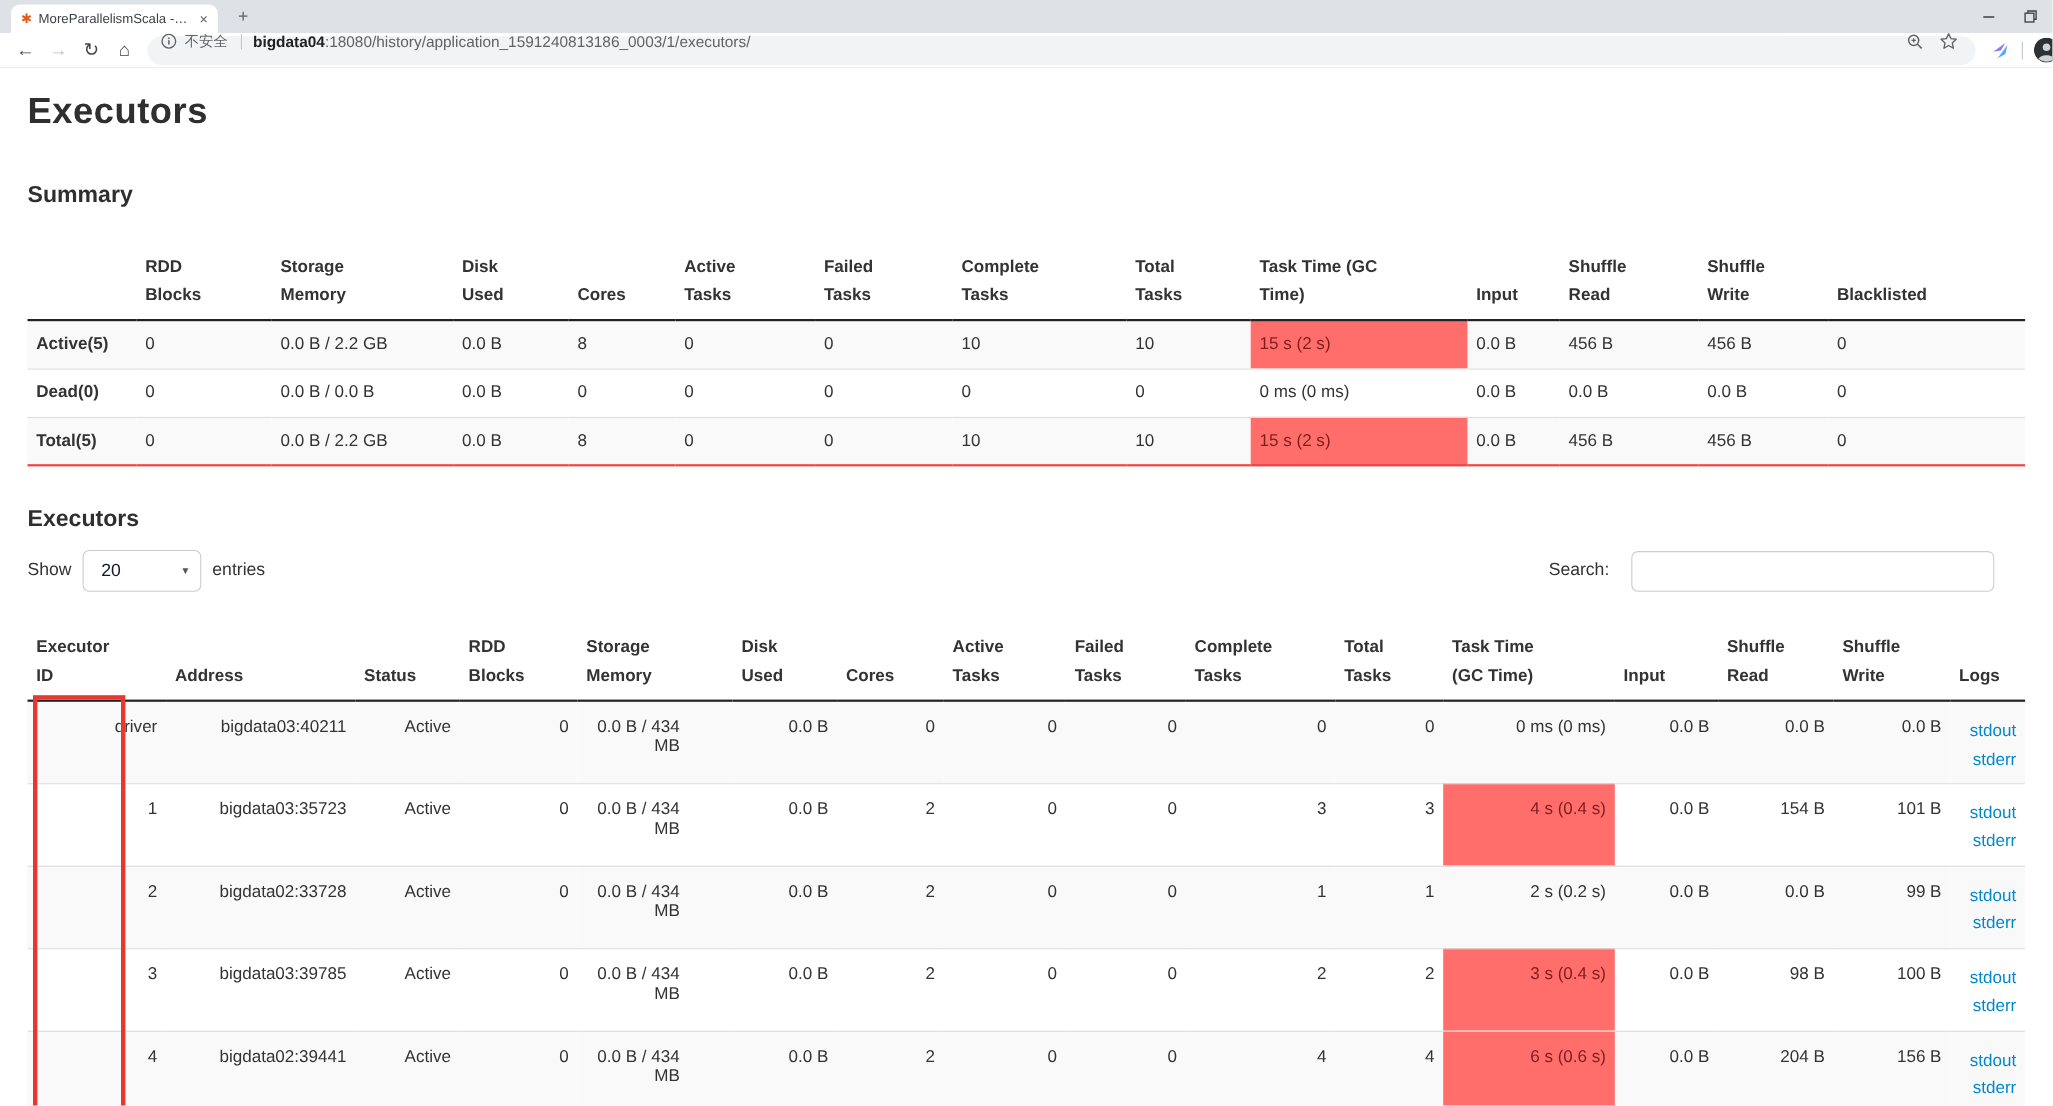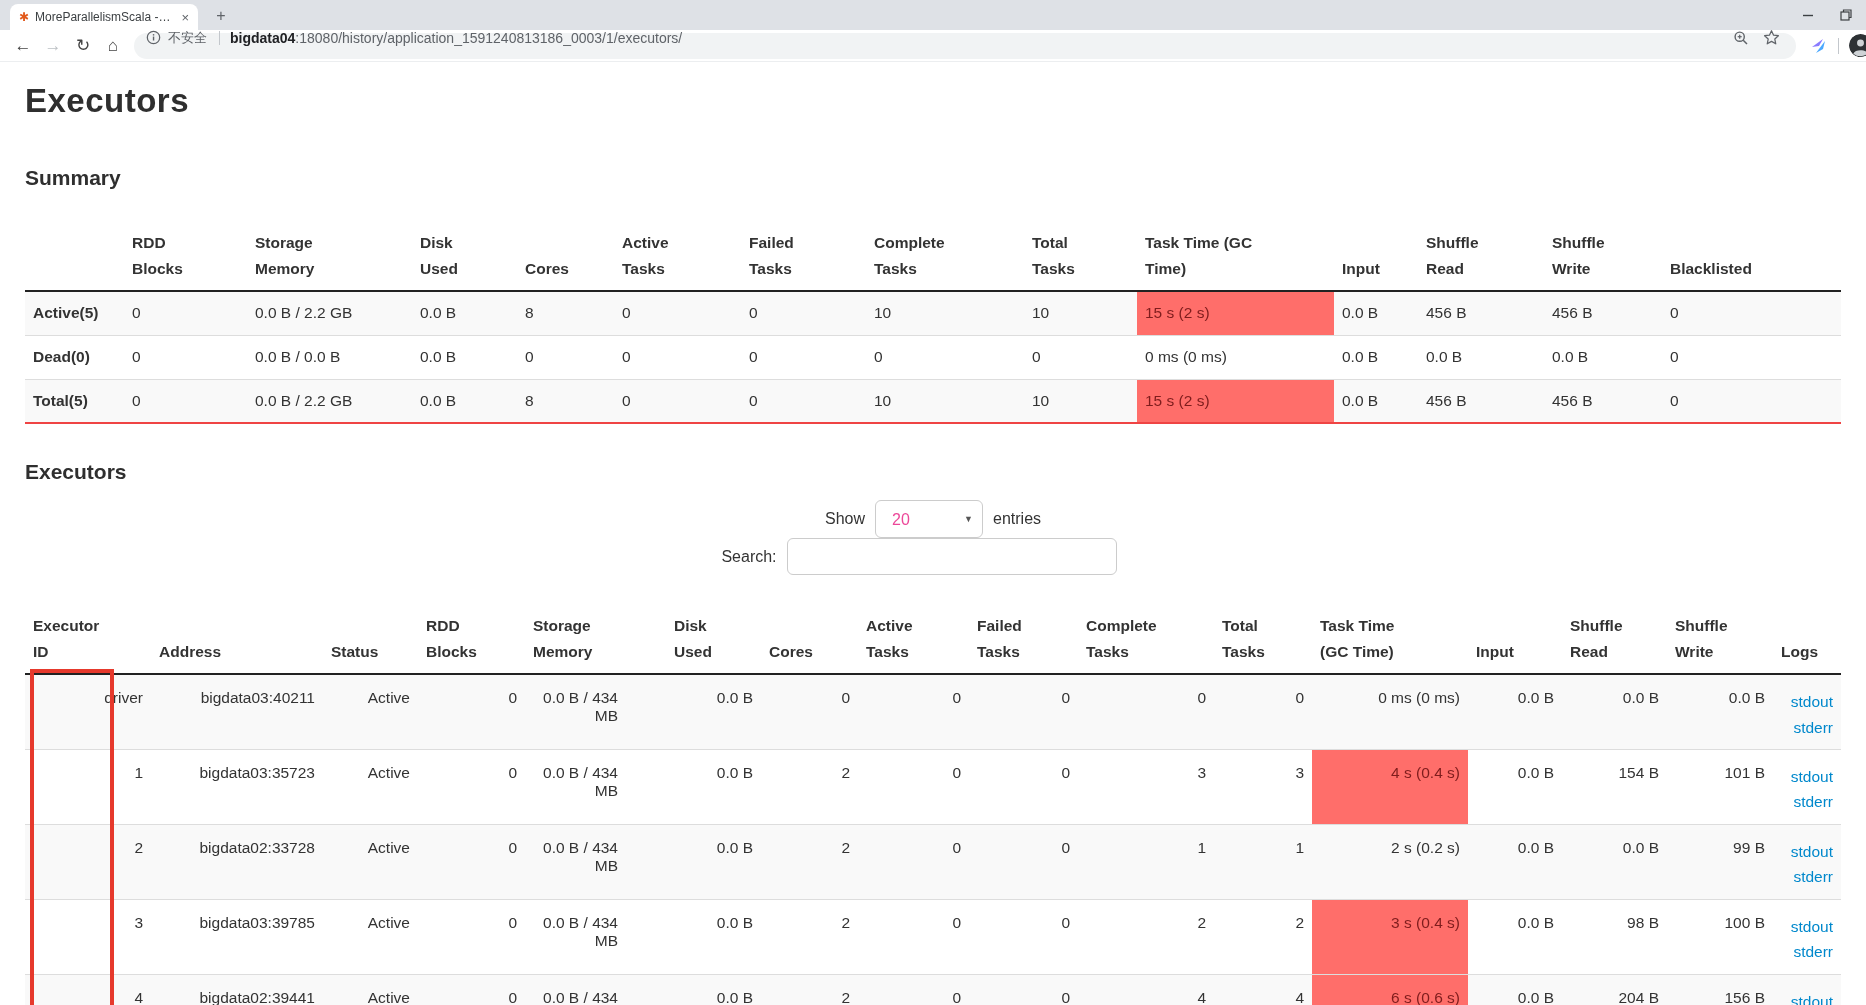--- a/index.html
+++ b/index.html
@@ -54,28 +54,28 @@
            line-height:26px;white-space:pre-line;}
   thead{border-bottom:2px solid #222;}
   table{border-bottom:2px solid #ef4444;}
   tbody tr + tr{border-top:1px solid #ddd;}
   tbody tr:nth-child(odd){background:#f9f9f9;}
   tbody th{font-weight:bold;text-align:left;padding:0 8px;}
   td{padding:0 8px;}
   .summary-table tbody tr{height:44px;}
   .summary-table td, .summary-table tbody th{vertical-align:middle;}
 
-  .dt-controls{display:flex;justify-content:space-between;align-items:center;margin-top:16px;flex-direction:column;}
+  .dt-controls{display:flex;justify-content:space-between;align-items:center;margin-top:16px;}
   .show-group{display:flex;align-items:center;gap:10px;font-size:16px;color:#333;}
   .select-wrap{position:relative;}
   .entries-select{appearance:none;-webkit-appearance:none;width:108px;height:38px;border:1px solid #ccc;border-radius:6px;
-                  background:#fff;font-size:16px;color:#ec4899;padding:0 24px 0 16px;
+                  background:#fff;font-size:16px;color:#0f172a;padding:0 24px 0 16px;
                   font-family:"Liberation Sans","DejaVu Sans",sans-serif;}
   .select-arrow{position:absolute;right:10px;top:14px;font-size:9px;color:#555;pointer-events:none;}
-  .search-group{display:flex;align-items:center;gap:10px;font-size:16px;color:#333;padding-right:28px;justify-content:flex-end;}
+  .search-group{display:flex;align-items:center;gap:20px;font-size:16px;color:#333;padding-right:28px;justify-content:flex-end;}
   .search-input{width:330px;height:37px;border:1px solid #ccc;border-radius:6px;padding:0 10px;font-size:16px;
                 font-family:"Liberation Sans","DejaVu Sans",sans-serif;}
 
   .executors-wrap{position:relative;margin-top:34px;}
   .exec-table tbody tr{height:75px;text-align:right;}
   .exec-table td{vertical-align:top;padding-top:14px;}
   .exec-table td.col-storage{padding-right:48px;}
   td.hot{background:var(--hot);color:#7f1d1d;}
   a.log-link{display:block;color:var(--link);text-decoration:none;line-height:1.65;cursor:pointer;}
 

